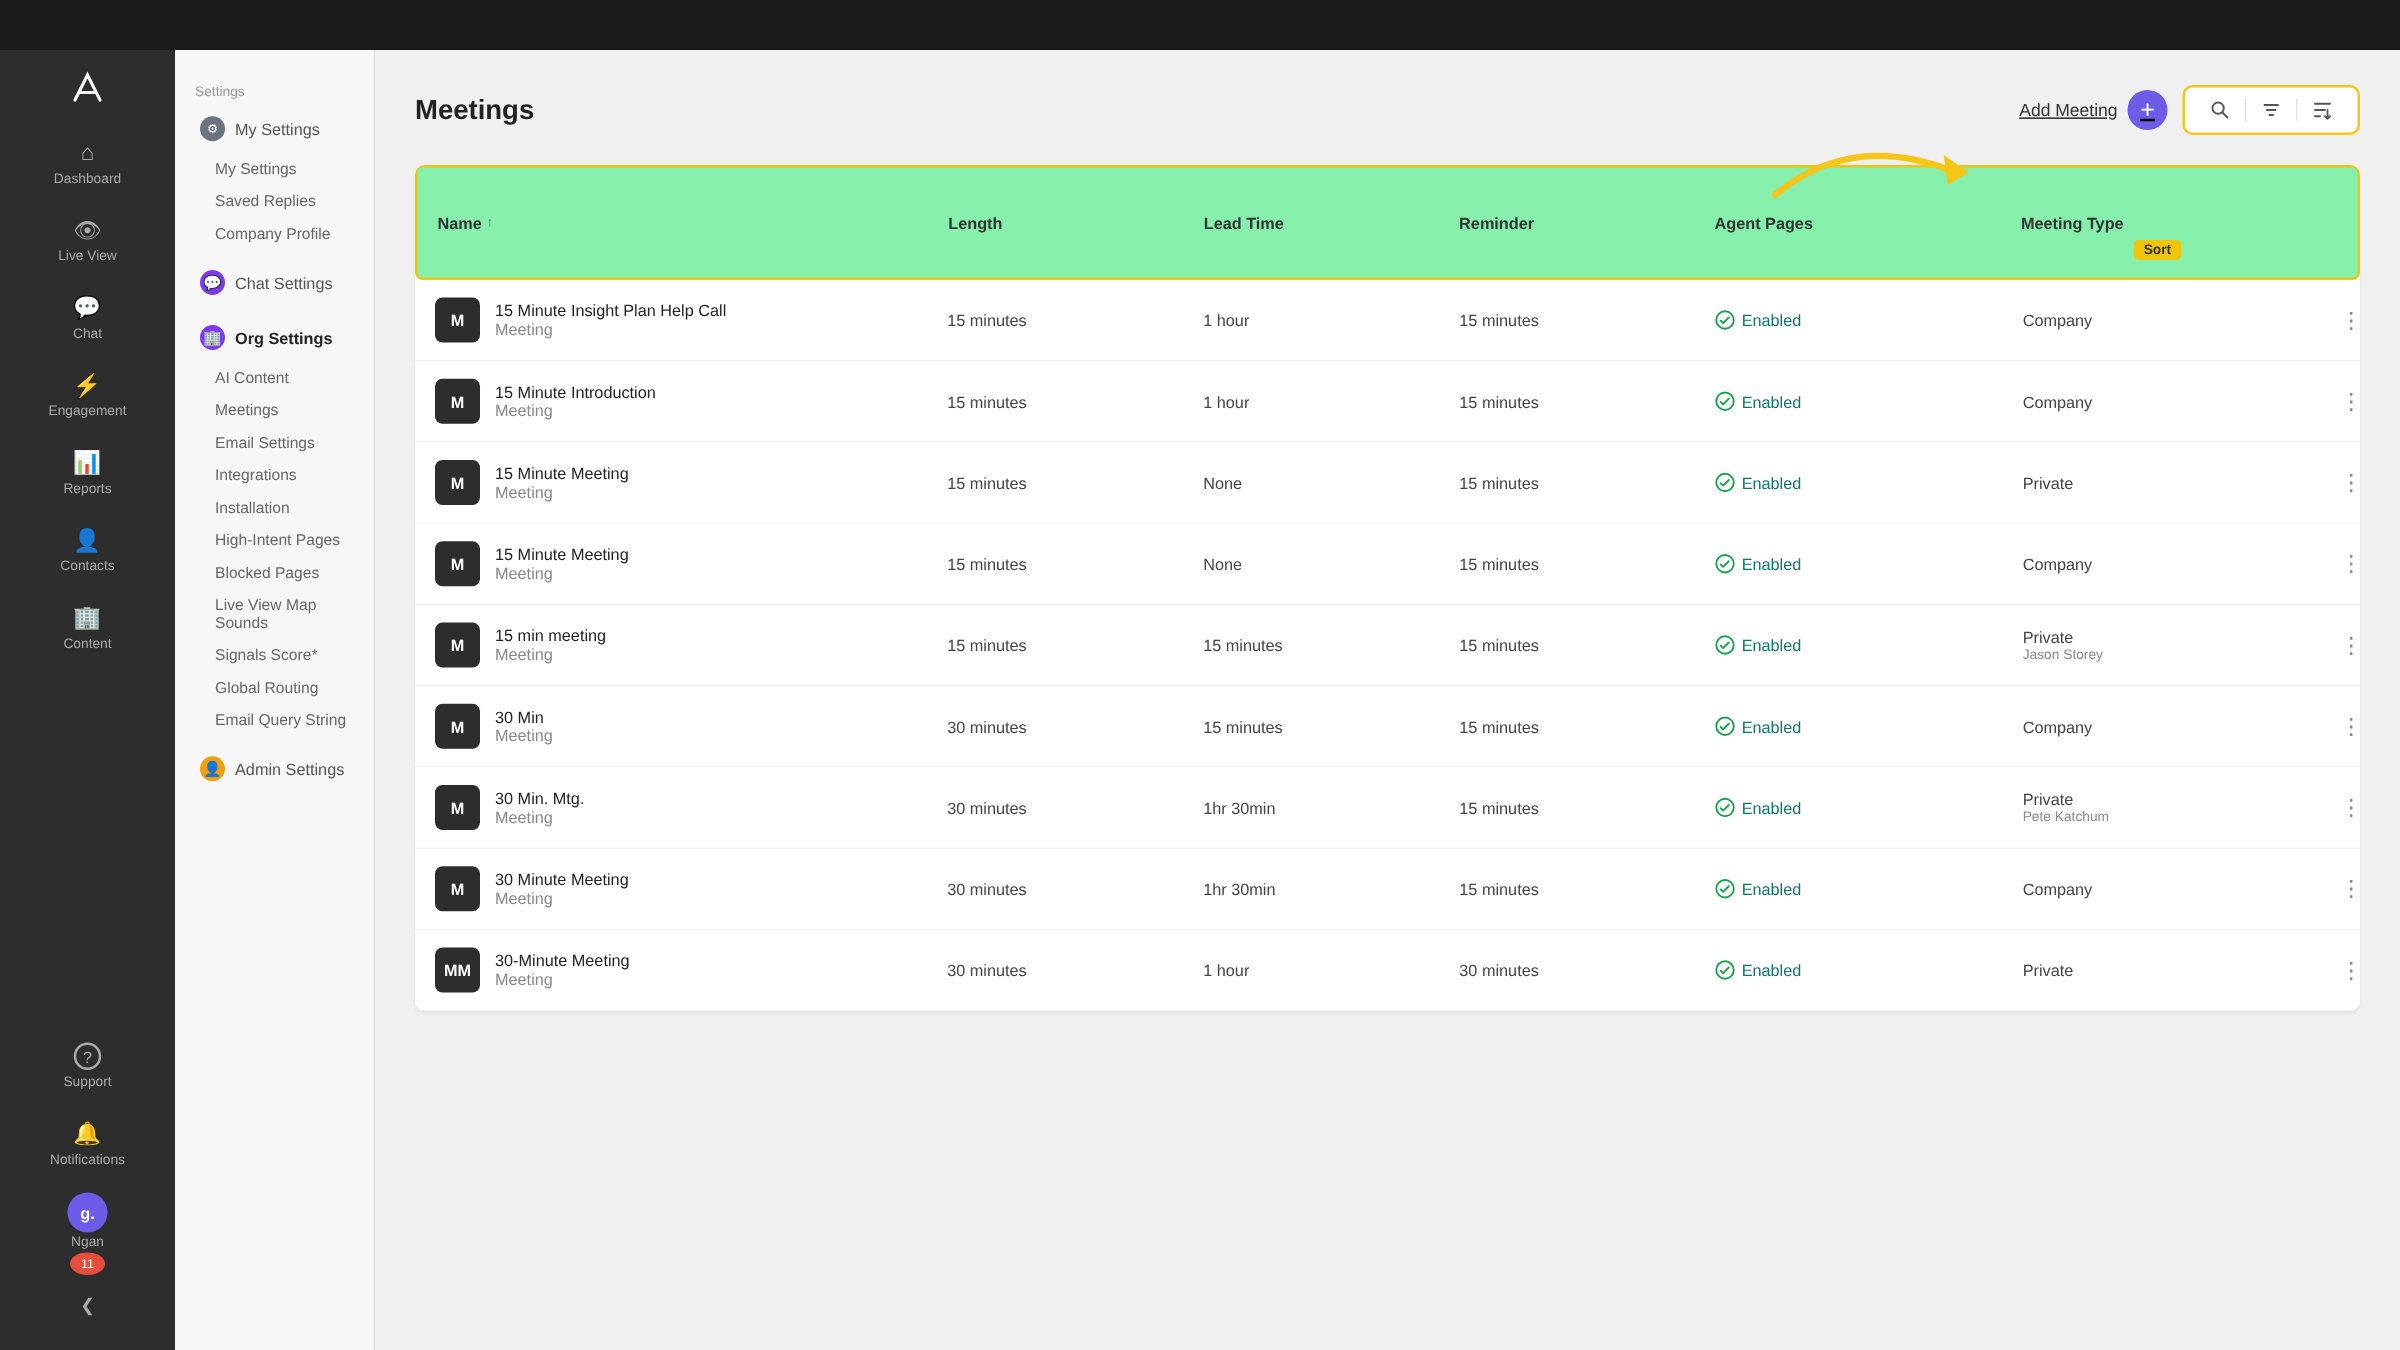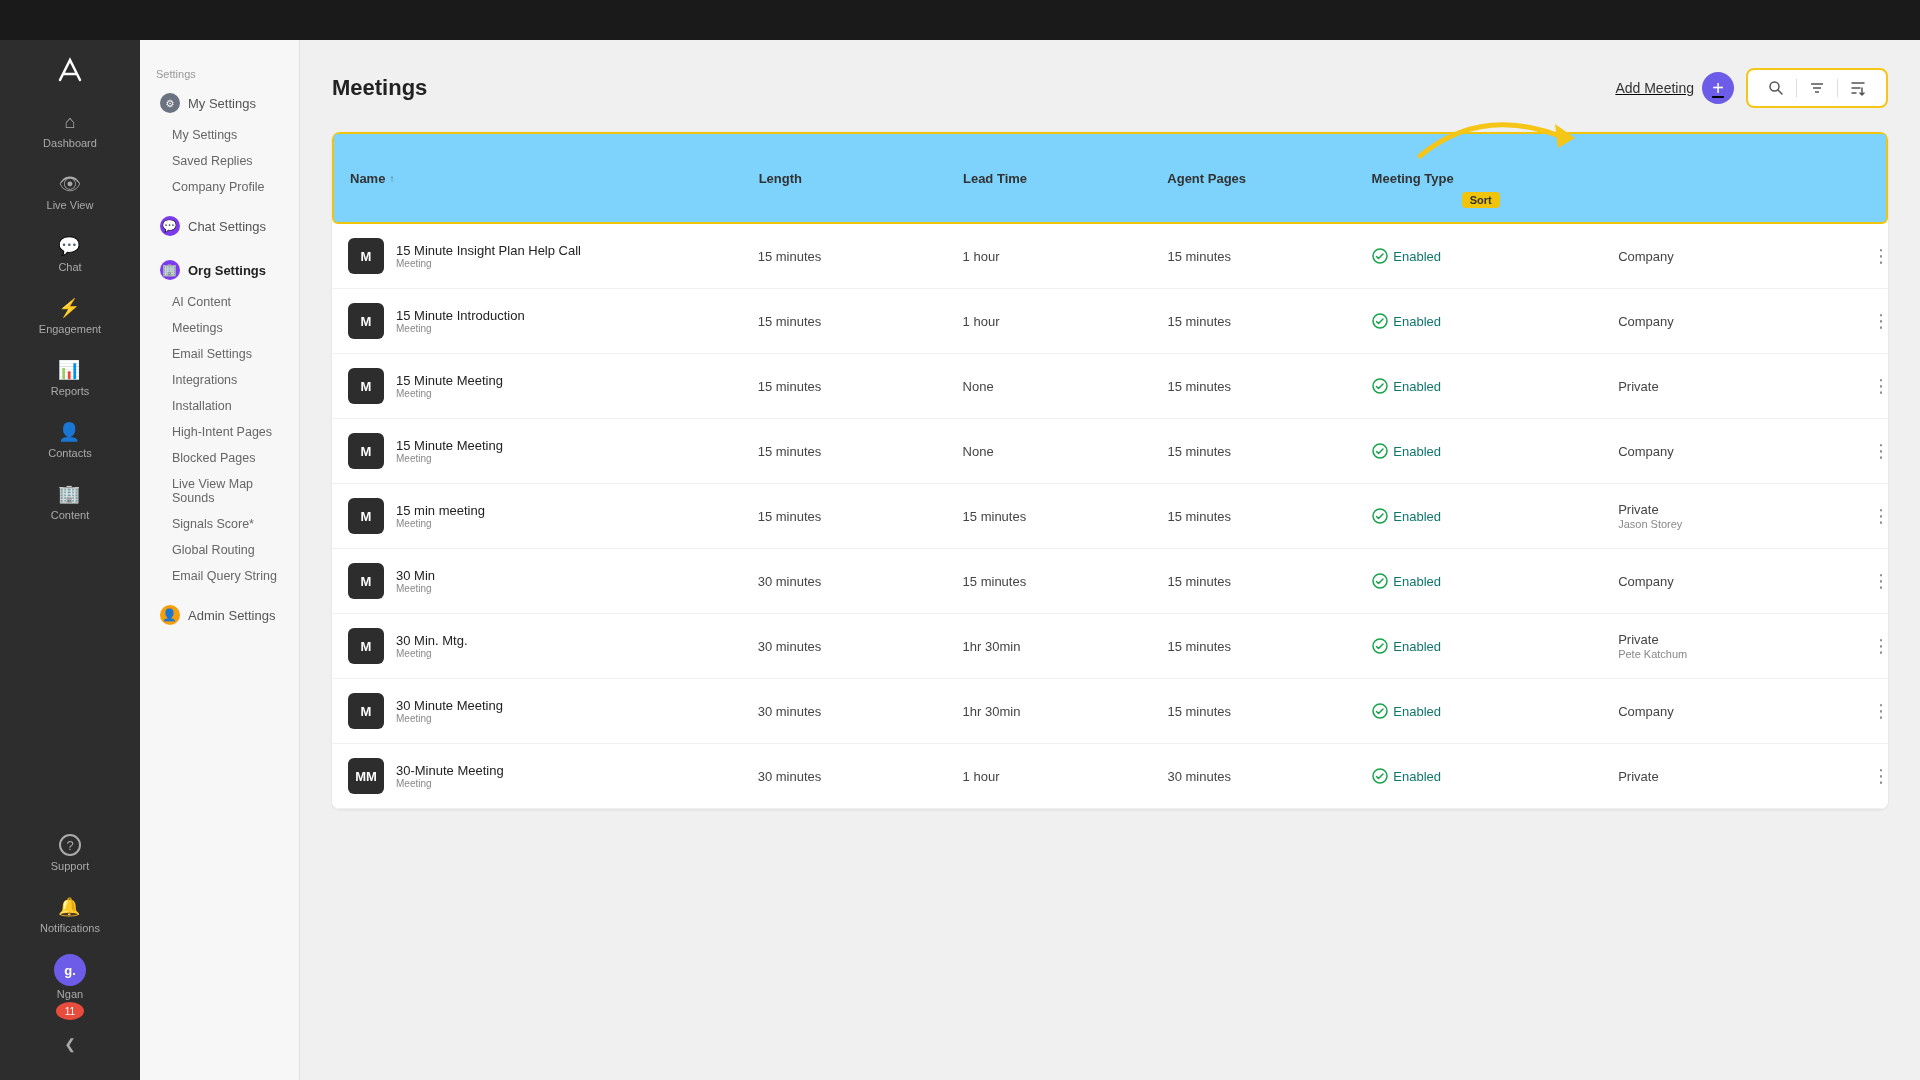--- a/index.html
+++ b/index.html
@@ -198,21 +198,21 @@
     
     .table-container {
       background: white;
       border-radius: 8px;
       overflow: hidden;
       box-shadow: 0 1px 3px rgba(0,0,0,0.08);
     }
     .table-header-row {
       display: grid;
       grid-template-columns: 2fr 1fr 1fr 1fr 1.2fr 1.2fr 40px;
-      background: #7dd3fc;
+      background: #86efac;
       border-bottom: 2px solid #f0c40a;
       border: 2px solid #f0c40a;
       border-radius: 6px;
       padding: 0;
     }
     .th {
       padding: 14px 16px;
       font-size: 13px;
       font-weight: 600;
       color: #333;
@@ -249,21 +249,21 @@
     .meeting-avatar {
       width: 36px; height: 36px;
       border-radius: 6px;
       background: #2d2d2d;
       display: flex; align-items: center; justify-content: center;
       color: white; font-size: 13px; font-weight: 600;
       margin-right: 12px;
       flex-shrink: 0;
     }
     .meeting-name { font-weight: 500; color: #222; font-size: 13px; }
-    .meeting-type { font-size: 10px; color: #888; }
+    .meeting-type { font-size: 13px; color: #888; }
     .enabled-badge {
       display: flex; align-items: center; gap: 5px;
       color: #0f766e; font-size: 13px; font-weight: 500;
     }
     .more-btn {
       background: none; border: none; cursor: pointer;
       color: #888; font-size: 18px;
       padding: 4px 8px;
     }
     .private-sub { font-size: 11px; color: #888; margin-top: 1px; }
@@ -466,20 +466,23 @@
         <span>Name</span>
         <span class="sort-arrow">↑</span>
       </div>
       <div class="th">
         <span>Length</span>
       </div>
       <div class="th">
         <span>Lead Time</span>
       </div>
       <div class="th">
+        <span>Reminder</span>
+      </div>
+      <div class="th">
         <span>Agent Pages</span>
       </div>
       <div class="th">
         <span>Meeting Type</span>
         <span class="sort-label">Sort</span>
       </div>
       <div class="th"></div>
     </div>
 
     <div id="table-body">

